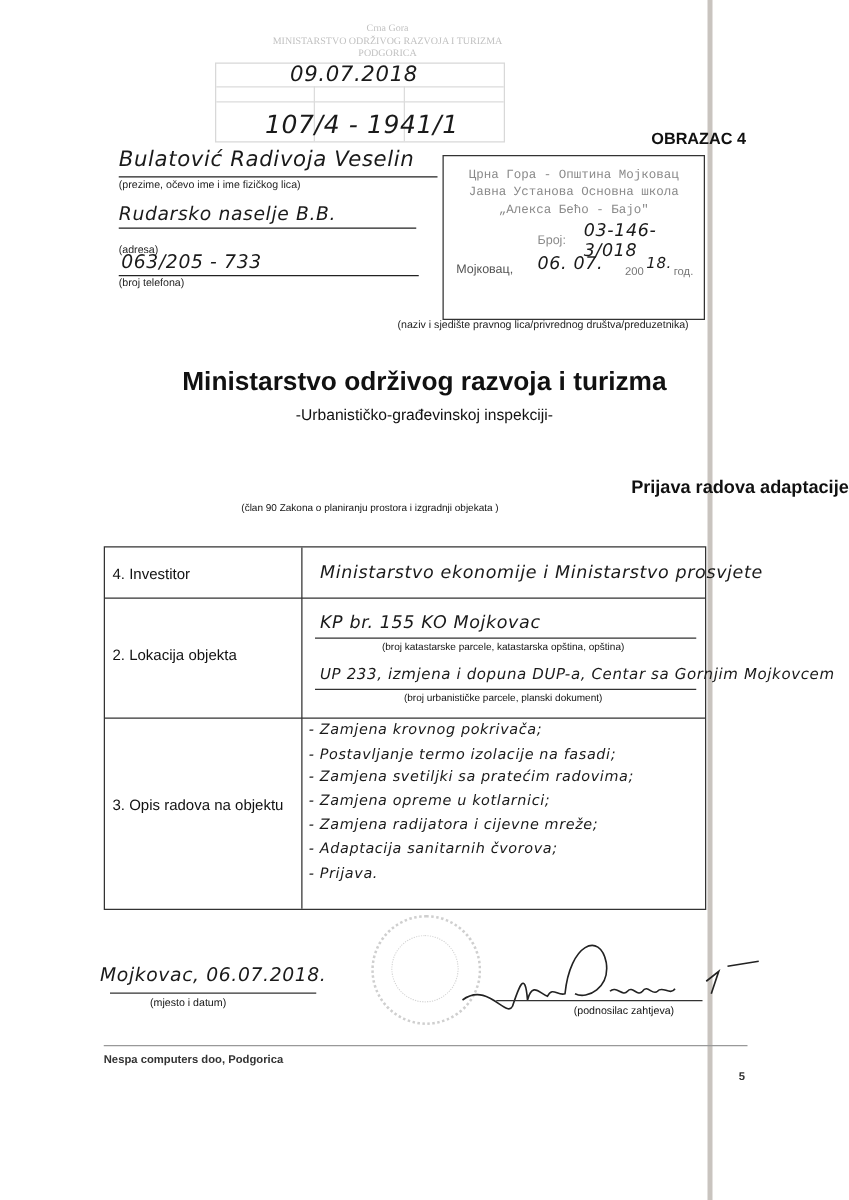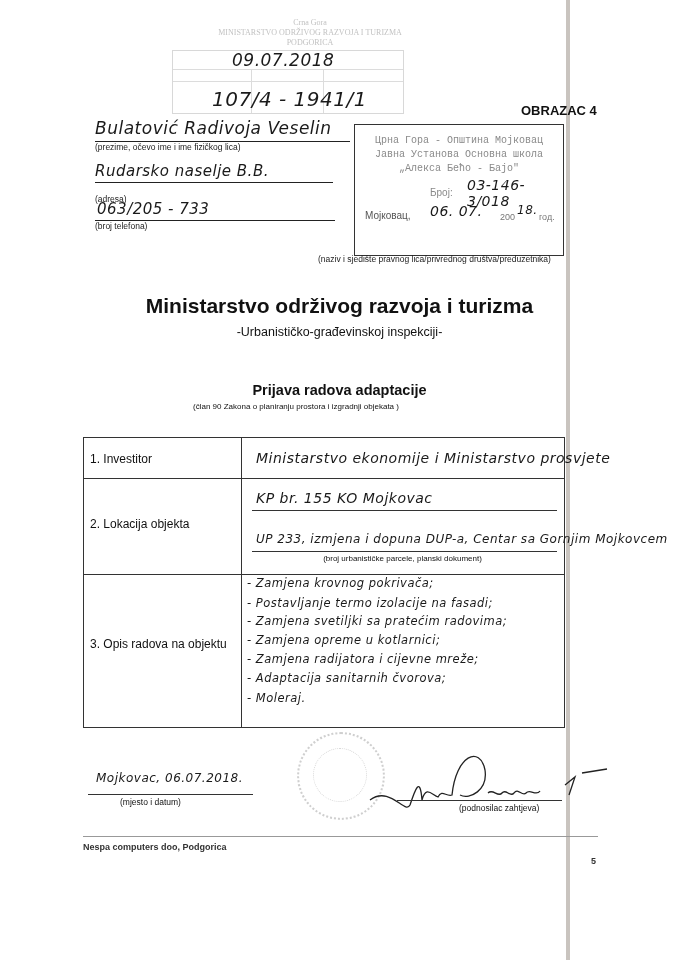--- a/index.html
+++ b/index.html
@@ -27,33 +27,33 @@
   .field-line { position: absolute; left: 95px; width: 160px; border-bottom: 1px solid #222; }
   .field-label { position: absolute; left: 95px; font-size: 8.5px; color: #222; }
 
   
   .inst-box { left: 354px; top: 124px; width: 208px; height: 130px; border: 1.5px solid #333; }
   .inst-line { position: absolute; width: 100%; text-align: center; font-family: Liberation Mono, monospace; font-size: 10px; color: #8a8a8a; }
   .inst-caption { left: 318px; top: 254px; font-size: 8.5px; color: #222; white-space: nowrap; }
 
   .ministry-title { left: 0; width: 679px; top: 294px; text-align: center; font-size: 21px; font-weight: bold; }
   .ministry-sub { left: 0; width: 679px; top: 325px; text-align: center; font-size: 12.5px; }
-  .form-title { left: 0; width: 679px; top: 382px; text-align: center; font-size: 14.5px; font-weight: bold; }
+  .form-title { left: 0; width: 679px; top: 382px; text-align: right; font-size: 14.5px; font-weight: bold; }
   .form-sub { left: 0; width: 592px; top: 402px; text-align: center; font-size: 8px; }
 
   
   .tbl { left: 83px; top: 437px; width: 480px; height: 289px; border: 1.5px solid #333; }
   .tbl .hl { position: absolute; left: 0; right: 0; border-top: 1.5px solid #333; }
   .tbl .vl { position: absolute; top: 0; bottom: 0; left: 157px; border-left: 1.5px solid #333; }
   .cell-label { position: absolute; left: 6px; font-size: 12px; }
   .subline { position: absolute; left: 168px; width: 305px; border-bottom: 1px solid #333; }
   .subcap { position: absolute; left: 157px; width: 323px; text-align: center; font-size: 8px; }
   .work-item { position: absolute; left: 163px; font-size: 11.5px; white-space: nowrap; }
 
-  .bottom-place { left: 96px; top: 771px; font-size: 12px; }
+  .bottom-place { left: 80px; top: 771px; font-size: 15px; }
   .bottom-place-line { left: 88px; top: 794px; width: 165px; border-bottom: 1px solid #333; }
   .bottom-place-cap { left: 120px; top: 797px; font-size: 8.5px; }
 
   .seal { left: 297px; top: 732px; width: 84px; height: 84px; border-radius: 50%; border: 2px dotted #cfcfcf; }
   .seal-inner { position: absolute; left: 14px; top: 14px; width: 52px; height: 52px; border-radius: 50%; border: 1px dotted #d6d6d6; }
 
   .sig-line { left: 397px; top: 800px; width: 165px; border-bottom: 1px solid #333; }
   .sig-cap { left: 425px; top: 803px; font-size: 8.5px; padding-left: 34px; }
 
   .footer-line { left: 83px; top: 836px; width: 515px; border-top: 1px solid #999; }
@@ -110,38 +110,39 @@
 <div class="abs ministry-title">Ministarstvo održivog razvoja i turizma</div>
 <div class="abs ministry-sub">-Urbanističko-građevinskoj inspekciji-</div>
 <div class="abs form-title">Prijava radova adaptacije</div>
 <div class="abs form-sub">(član 90 Zakona o planiranju prostora i izgradnji objekata )</div>
 
 <div class="abs tbl">
   <div class="vl"></div>
   <div class="hl" style="top:40px;"></div>
   <div class="hl" style="top:136px;"></div>
 
-  <div class="cell-label" style="top:14px;">1. Investitor</div>
+  <div class="cell-label" style="top:14px;">4. Investitor</div>
   <div class="abs hand" style="left:172px;top:12px;font-size:14px;white-space:nowrap;">Ministarstvo ekonomije i Ministarstvo prosvjete</div>
 
   <div class="cell-label" style="top:79px;">2. Lokacija objekta</div>
   <div class="abs hand" style="left:172px;top:52px;font-size:14px;white-space:nowrap;">KP br. 155 KO Mojkovac</div>
   <div class="subline" style="top:72px;"></div>
+  <div class="subcap" style="top:75px;">(broj katastarske parcele, katastarska opština, opština)</div>
   <div class="abs hand" style="left:172px;top:94px;font-size:12px;white-space:nowrap;">UP 233, izmjena i dopuna DUP-a, Centar sa Gornjim Mojkovcem</div>
   <div class="subline" style="top:113px;"></div>
   <div class="subcap" style="top:116px;">(broj urbanističke parcele, planski dokument)</div>
 
   <div class="cell-label" style="top:199px;">3. Opis radova na objektu</div>
   <div class="work-item hand" style="top:138px;">- Zamjena krovnog pokrivača;</div>
   <div class="work-item hand" style="top:158px;">- Postavljanje termo izolacije na fasadi;</div>
   <div class="work-item hand" style="top:176px;">- Zamjena svetiljki sa pratećim radovima;</div>
   <div class="work-item hand" style="top:195px;">- Zamjena opreme u kotlarnici;</div>
   <div class="work-item hand" style="top:214px;">- Zamjena radijatora i cijevne mreže;</div>
   <div class="work-item hand" style="top:233px;">- Adaptacija sanitarnih čvorova;</div>
-  <div class="work-item hand" style="top:253px;">- Moleraj.</div>
+  <div class="work-item hand" style="top:253px;">- Prijava.</div>
 </div>
 
 <div class="abs hand bottom-place">Mojkovac, 06.07.2018.</div>
 <div class="abs bottom-place-line"></div>
 <div class="abs bottom-place-cap">(mjesto i datum)</div>
 
 <div class="abs seal">
     <div class="seal-inner"></div>
   </div>
 

